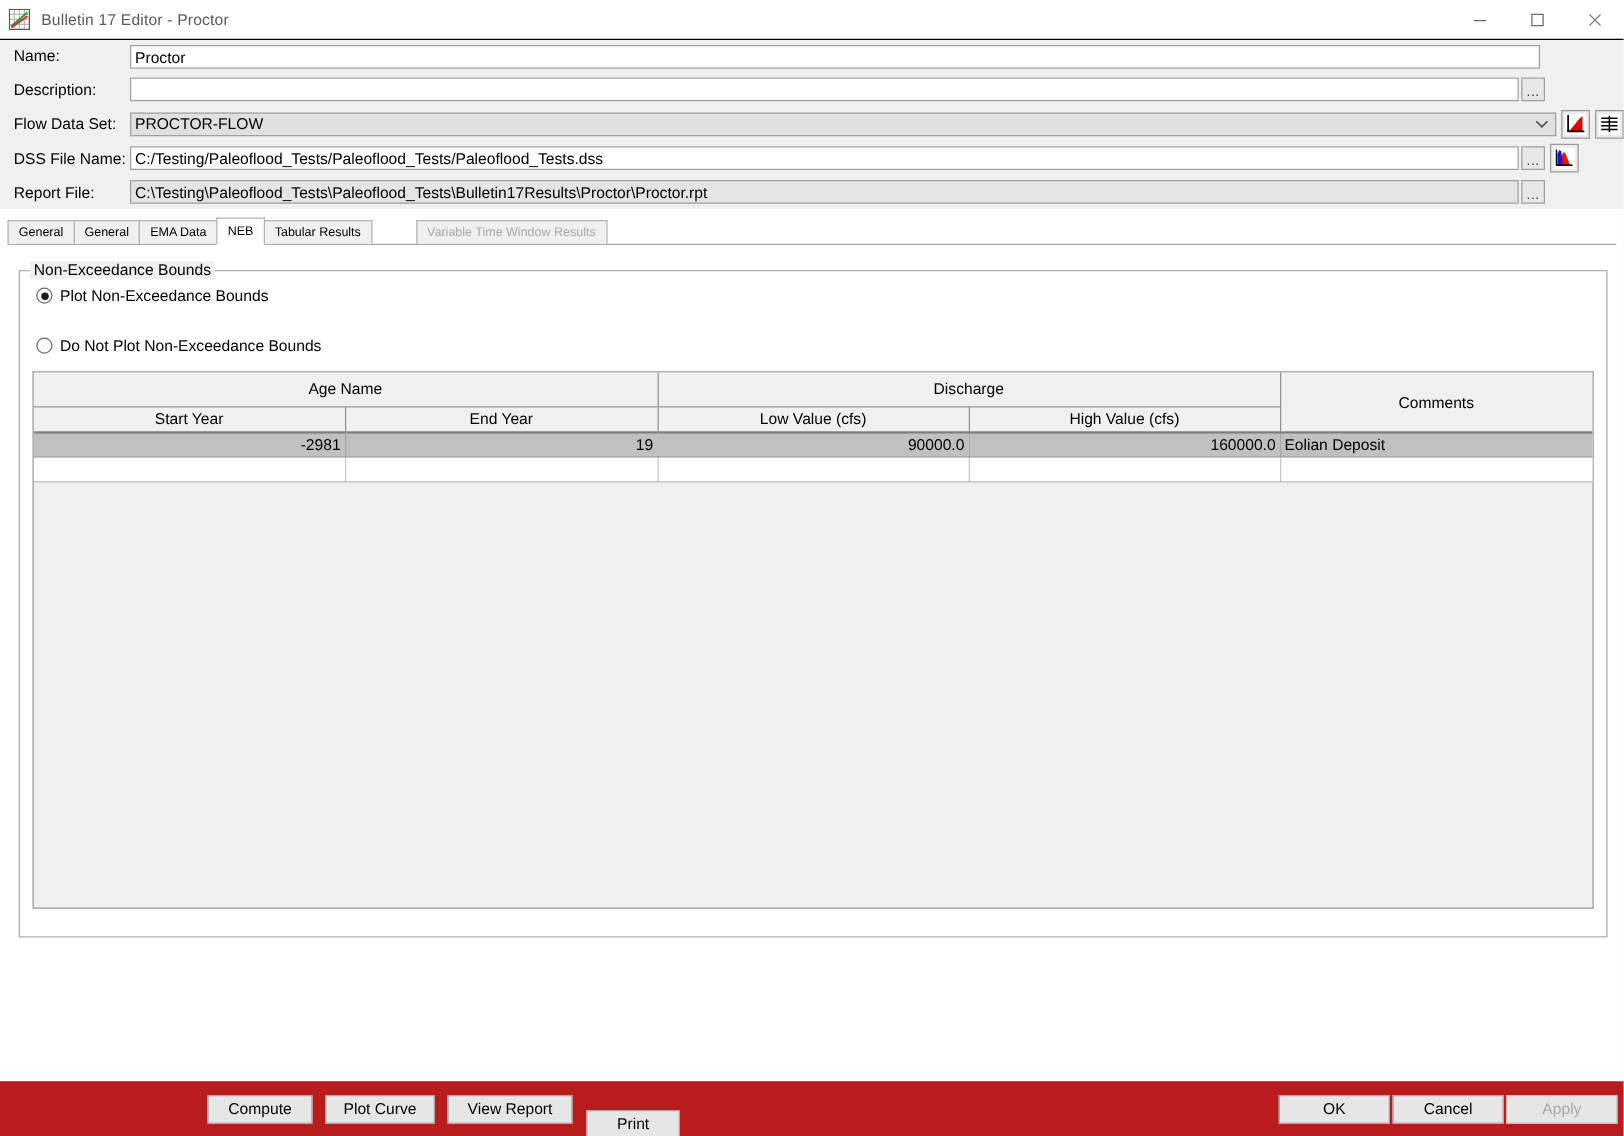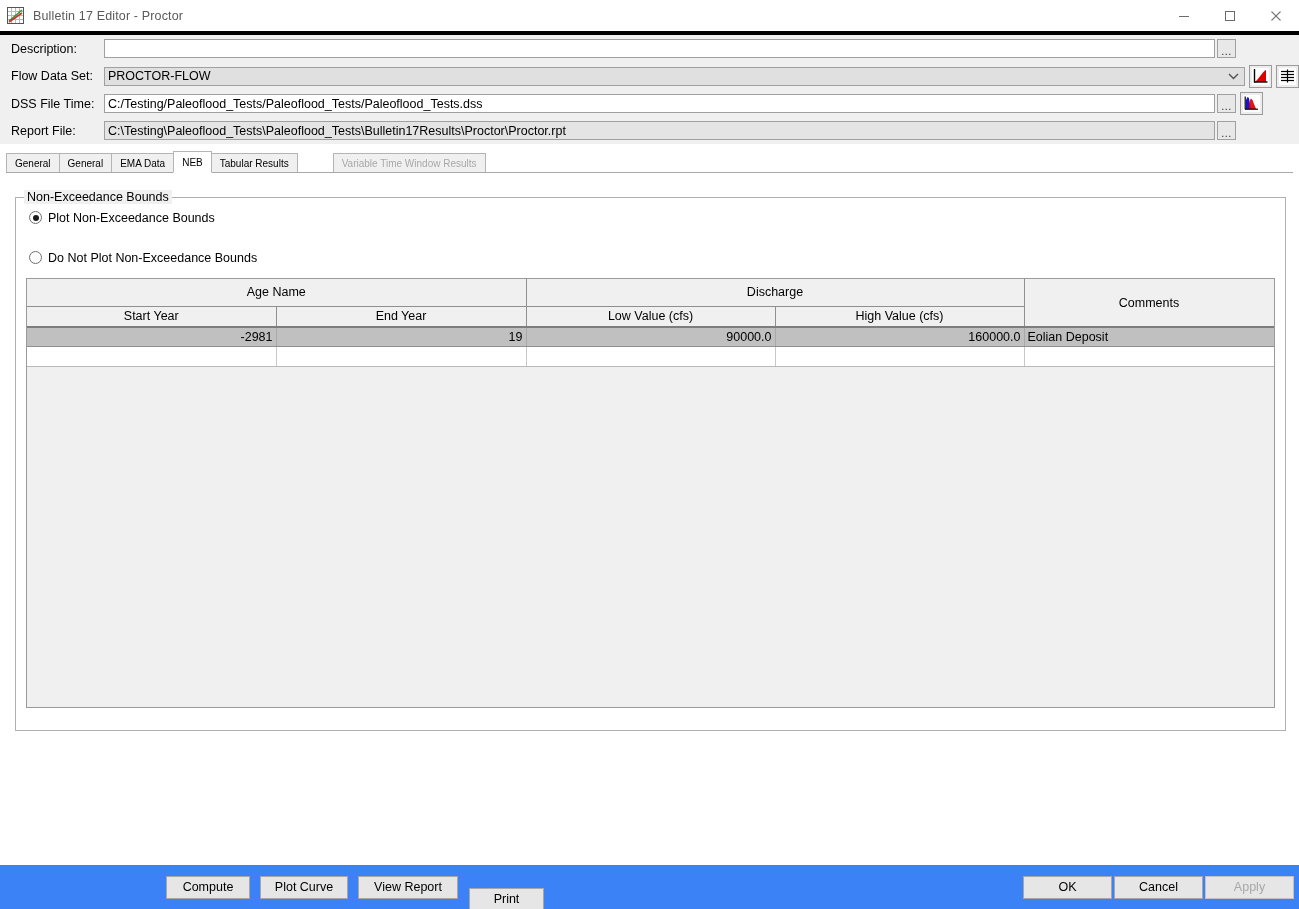--- a/index.html
+++ b/index.html
@@ -14,21 +14,21 @@
     font-size: 12.5px;
     color: #000000;
     overflow: hidden;
     position: relative;
   }
 
   
   .titlebar {
     height: 31px;
     background: #ffffff;
-    border-bottom: 4px solid #000000;
+    border-bottom: 1px solid #000000;
     display: flex;
     align-items: center;
     position: relative;
   }
   .title-icon {
     width: 17px;
     height: 17px;
     margin-left: 7px;
     margin-right: 9px;
     flex: none;
@@ -164,21 +164,21 @@
     height: 22px;
     line-height: 21px;
     z-index: 3;
     border-bottom: 1px solid #ffffff;
     margin-bottom: -1px;
   }
   .tab.disabled { color: #a8a8a8; margin-left: 36px; }
   .groupbox {
     position: absolute;
     left: 15px;
-    top: 197px;
+    top: 216px;
     width: 1271px;
     height: 534px;
     border: 1px solid #b0b0b0;
     box-sizing: border-box;
   }
   .group-legend {
     position: absolute;
     left: 8px;
     top: -8px;
     background: #f0f0f0;
@@ -274,21 +274,21 @@
   td.num { text-align: right; }
   td.txt { text-align: left; }
 
   
   .footer {
     position: absolute;
     left: 0;
     bottom: 0;
     width: 1299px;
     height: 44px;
-    background: #3b82f6;
+    background: #b91c1c;
   }
   .btn {
     height: 23px;
     min-width: 75px;
     border: 1px solid #a6a6a6;
     background: #e6e6e6;
     font-size: 12.5px;
     font-family: "Liberation Sans", sans-serif;
     color: #000;
     box-sizing: border-box;
@@ -345,20 +345,26 @@
       <svg width="12" height="12" viewBox="0 0 12 12">
           <line x1="1.5" y1="1.5" x2="10.5" y2="10.5" stroke="#7a7a7a" stroke-width="1.1"></line>
           <line x1="10.5" y1="1.5" x2="1.5" y2="10.5" stroke="#7a7a7a" stroke-width="1.1"></line>
         </svg>
     </div>
   </div>
 </div>
 
 <div class="form">
 
+  <div class="frow" style="height:26px;">
+    <span class="flabel">Name:</span>
+    <div class="fieldwrap">
+      <div class="textfield" style="width:1128px;">Proctor</div>
+    </div>
+  </div>
 
   <div class="frow" style="height:27px;">
     <span class="flabel">Description:</span>
     <div class="fieldwrap">
       <div class="textfield" style="width:1111px;"></div>
       <div class="dots-btn">...</div>
     </div>
   </div>
 
   <div class="frow" style="height:28px;">
@@ -393,21 +399,21 @@
             <line x1="2" y1="12.5" x2="15" y2="12.5"></line>
             <line x1="8.5" y1="1.5" x2="8.5" y2="14.5"></line>
           </g>
         </svg>
         </span>
       </div>
     </div>
   </div>
 
   <div class="frow" style="height:27px;">
-    <span class="flabel">DSS File Time:</span>
+    <span class="flabel">DSS File Name:</span>
     <div class="fieldwrap">
       <div class="textfield" style="width:1111px;">C:/Testing/Paleoflood_Tests/Paleoflood_Tests/Paleoflood_Tests.dss</div>
       <div class="dots-btn">...</div>
       <div class="icon-btn">
         <span>
         <svg width="17" height="17" viewBox="0 0 17 17">
           <rect x="0" y="0" width="17" height="17" fill="#ffffff"></rect>
           <path d="M3 14 L3 5 L4.5 2 L6 3 L6.5 7 L7.5 11 L8.5 14 Z" fill="#1414d2"></path>
           <path d="M6 14 L6.5 6 L8 3.5 L9.5 5 L11 9 L12.5 12.5 L13 14 Z" fill="#e00000" opacity="0.92"></path>
           <line x1="2.2" y1="1.5" x2="2.2" y2="14.3" stroke="#000" stroke-width="1.2"></line>

